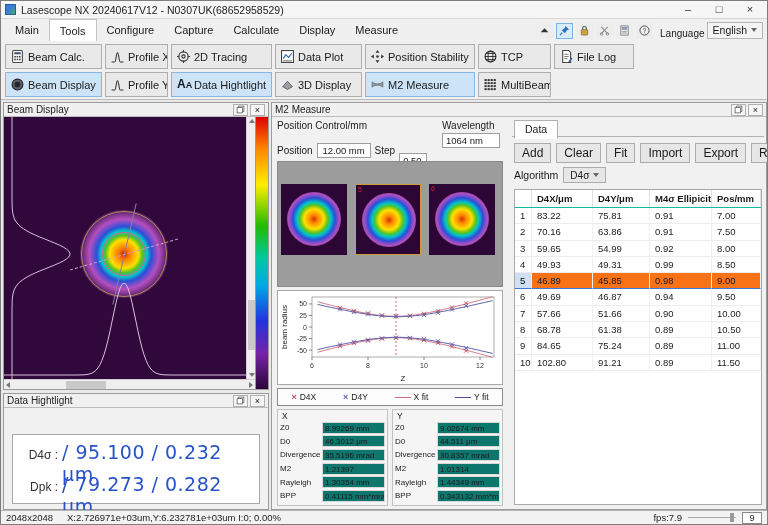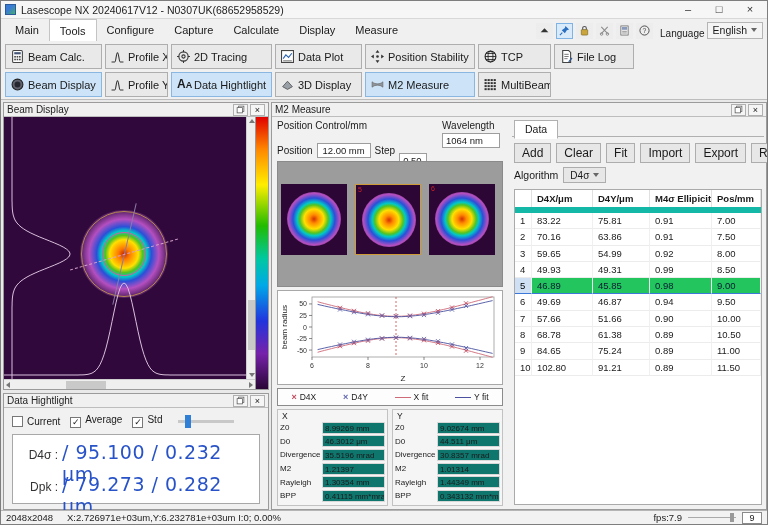--- a/index.html
+++ b/index.html
@@ -98,24 +98,24 @@
   
   .m2-right { position:absolute; left:240px; top:0; right:2px; bottom:0; }
   .tabrow { position:absolute; top:2px; left:0; right:0; height:18px; border-bottom:1px solid #b0b0b0; }
   .tab { display:inline-block; background:#fff; border:1px solid #b0b0b0; border-bottom:1px solid #fff; padding:2px 10px 3px 10px; font-size:10.5px; position:relative; top:1px; margin-left:2px; }
   .btnrow { position:absolute; top:26px; left:2px; display:flex; gap:5px; }
   .dbtn { background:#e7e7e7; border:1px solid #adadad; font-size:12px; padding:2px 7px; }
   .algorow { position:absolute; top:50px; left:2px; display:flex; align-items:center; gap:5px; font-size:10.5px; }
   .algosel { display:flex; align-items:center; gap:4px; border:1px solid #adadad; background:#e7e7e7; padding:1px 6px; height:16px; font-size:10px; }
   .dtable { position:absolute; top:72px; left:2px; right:2px; bottom:4px; background:#fff; border:1px solid #aaaaaa; overflow:hidden; }
   .dt-row { display:grid; grid-template-columns:17px 61px 57px 62px 1fr; }
-  .dt-head { font-weight:bold; font-size:9.5px; border-bottom:6px solid #14b8a6; }
+  .dt-head { font-weight:bold; font-size:9.5px; border-bottom:1px solid #14b8a6; }
   .dt-head > div { padding:3px 2px 3px 5px; white-space:nowrap; overflow:hidden; border-right:1px solid #e0e0e0; }
   .dt-body .dt-row > div { font-size:9.5px; padding:0 2px 0 5px; height:16.3px; line-height:16.3px; border-bottom:1px solid #ececec; border-right:1px solid #f0f0f0; white-space:nowrap; overflow:hidden; }
-  .dt-row.sel > div { background:#22c55e; color:#0a1a33; border-bottom-color:#3b78d7; }
+  .dt-row.sel > div { background:#f97316; color:#0a1a33; border-bottom-color:#3b78d7; }
   .dt-row.sel > div.rnum { background:#cfe0f5; color:#000; }
   
   .statusbar { position:absolute; left:0; right:0; bottom:0; height:14px; background:#f2f2f2; border-top:1px solid #b5b5b5;
     display:flex; align-items:center; padding:0 5px; font-size:9.5px; color:#222; }
   .sb-res { margin-right:14px; }
   .sb-right { margin-left:auto; display:flex; align-items:center; gap:6px; }
   .fps-slider { position:relative; width:48px; height:9px; }
   .fps-slider .track { position:absolute; top:4px; left:0; right:0; height:1px; background:#aaa; }
   .fps-slider .thumb { position:absolute; top:0; right:2px; width:4px; height:9px; background:#999; }
   .fps-box { width:20px; height:12px; border:1px solid #8a8a8a; background:#fff; text-align:center; line-height:11px; font-size:9px; }
@@ -378,29 +378,20 @@
       <span class="ptitle">Data Hightlight</span>
       <span class="pbtn">
           <svg viewBox="0 0 12 12">
             <rect x="3.5" y="1.5" width="7" height="7" fill="#fff" stroke="#555"></rect>
             <rect x="1.5" y="3.5" width="7" height="7" fill="#fff" stroke="#555"></rect>
           </svg>
         </span>
       <span class="pbtn">×</span>
     </div>
     <div class="dh-body">
-      <div class="dh-checks" id="dh-checks">
-          <span><span class="cb"></span><span>Current</span></span>
-          <span><span class="cb">✓</span><span>Average</span></span>
-          <span><span class="cb">✓</span><span>Std</span></span>
-          <span class="dh-slider">
-            <span class="track"></span>
-            <span class="thumb"></span>
-          </span>
-        </div>
       <div class="dh-box" id="dh-box">
           <div class="dh-row">
             <span class="dh-label">D4σ :</span>
             <span class="dh-value">/ 95.100 / 0.232 μm</span>
           </div>
           <div class="dh-row">
             <span class="dh-label">Dpk :</span>
             <span class="dh-value">/ 79.273 / 0.282 μm</span>
           </div>
         </div>

